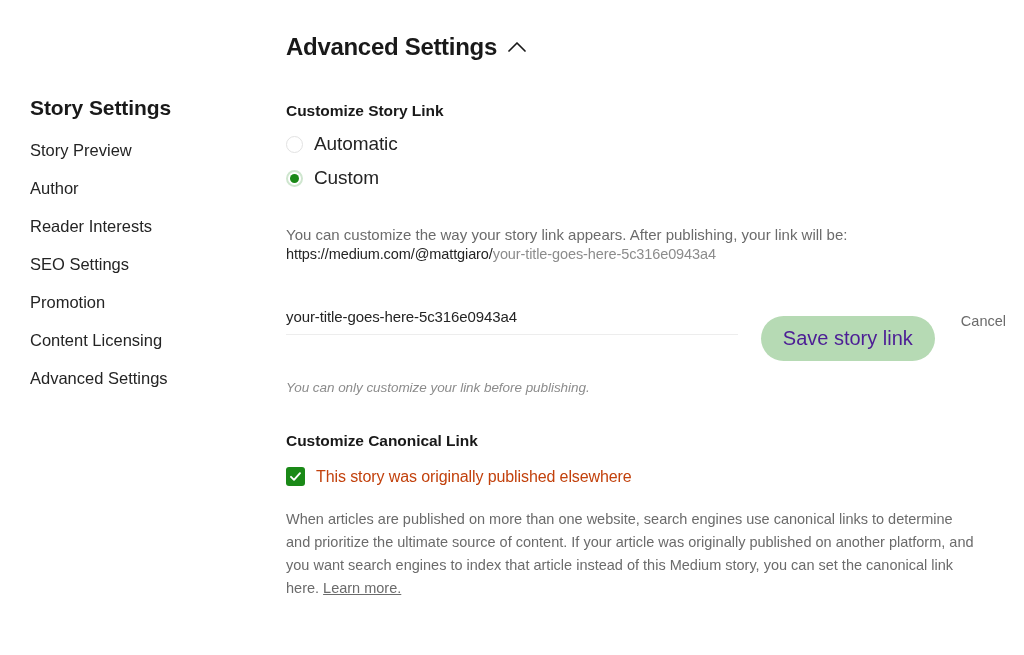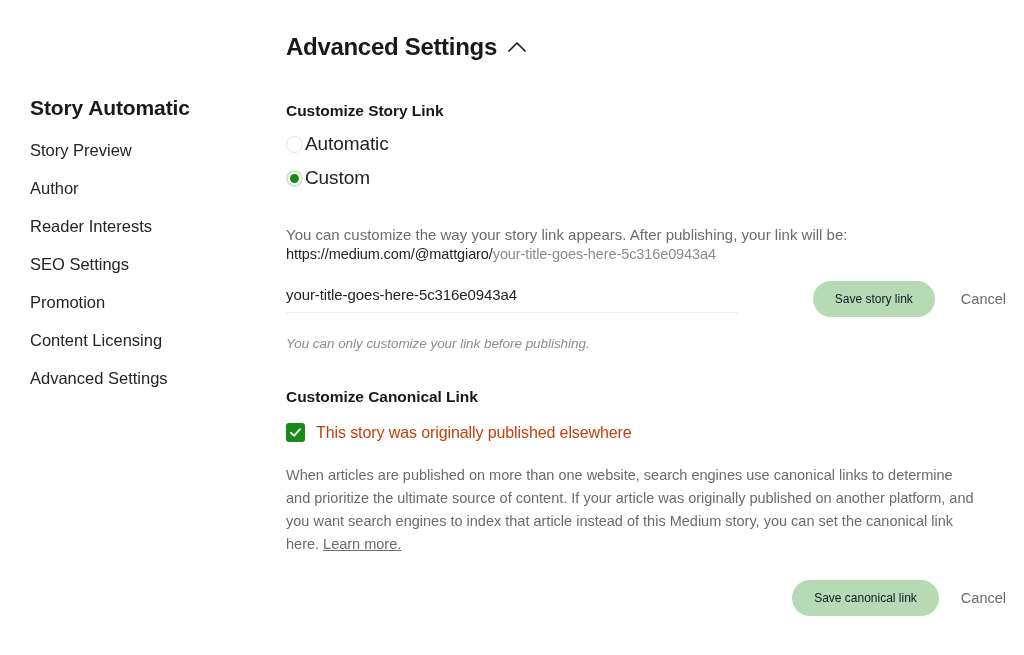--- a/index.html
+++ b/index.html
@@ -73,21 +73,21 @@
     color: #191919;
     margin-top: 41px;
     letter-spacing: -0.05px;
   }
 
   
   .radio-group { margin-top: 13px; }
   .radio-row {
     display: flex;
     align-items: center;
-    gap: 2px;
+    gap: 11px;
     margin-bottom: 12px;
     cursor: pointer;
     width: max-content;
   }
   .radio {
     width: 17px;
     height: 17px;
     border-radius: 50%;
     box-sizing: border-box;
     flex: none;
@@ -152,26 +152,27 @@
     letter-spacing: -0.1px;
   }
   .text-input::placeholder { color: #b3b3b3; }
   .input-story { width: 452px; }
   .input-canonical { width: 424px; }
 
   .btn-save {
     border: none;
     border-radius: 99px;
     background: #b6dab4;
-    color: #0f172a;
+    color: #4c1d95;
     font-family: "Liberation Sans", sans-serif;
-    font-size: 12px;
+    font-size: 20px;
     padding: 11px 22px;
     cursor: default;
     white-space: nowrap;
+    margin-top: 35px;
   }
   .btn-cancel {
     background: none;
     border: none;
     font-family: "Liberation Sans", sans-serif;
     font-size: 14.5px;
     color: #6b6b6b;
     cursor: pointer;
     padding: 0;
     white-space: nowrap;
@@ -221,21 +222,21 @@
     color: #6b6b6b;
     text-decoration: underline;
     cursor: pointer;
     margin-top: 20px;
   }
 </style>
 </head>
 <body>
 
 <nav class="sidebar">
-  <div class="sidebar-title">Story Automatic</div>
+  <div class="sidebar-title">Story Settings</div>
   <div class="sidebar-item">Story Preview</div>
   <div class="sidebar-item">Author</div>
   <div class="sidebar-item">Reader Interests</div>
   <div class="sidebar-item">SEO Settings</div>
   <div class="sidebar-item">Promotion</div>
   <div class="sidebar-item">Content Licensing</div>
   <div class="sidebar-item">Advanced Settings</div>
 </nav>
 
 <main class="main">

